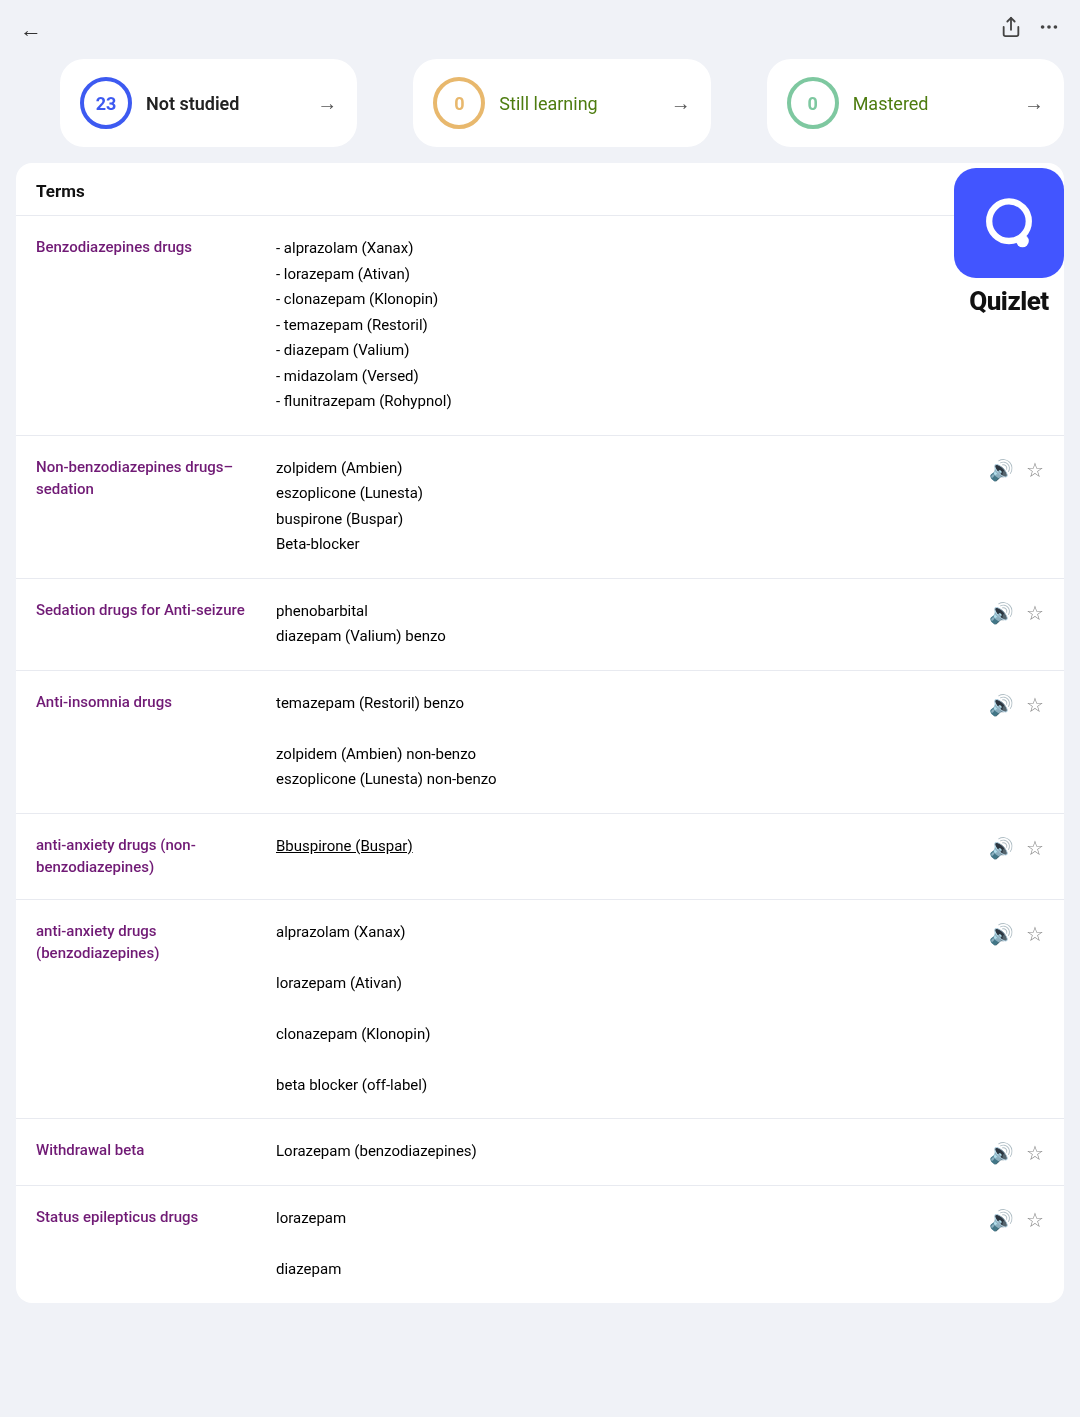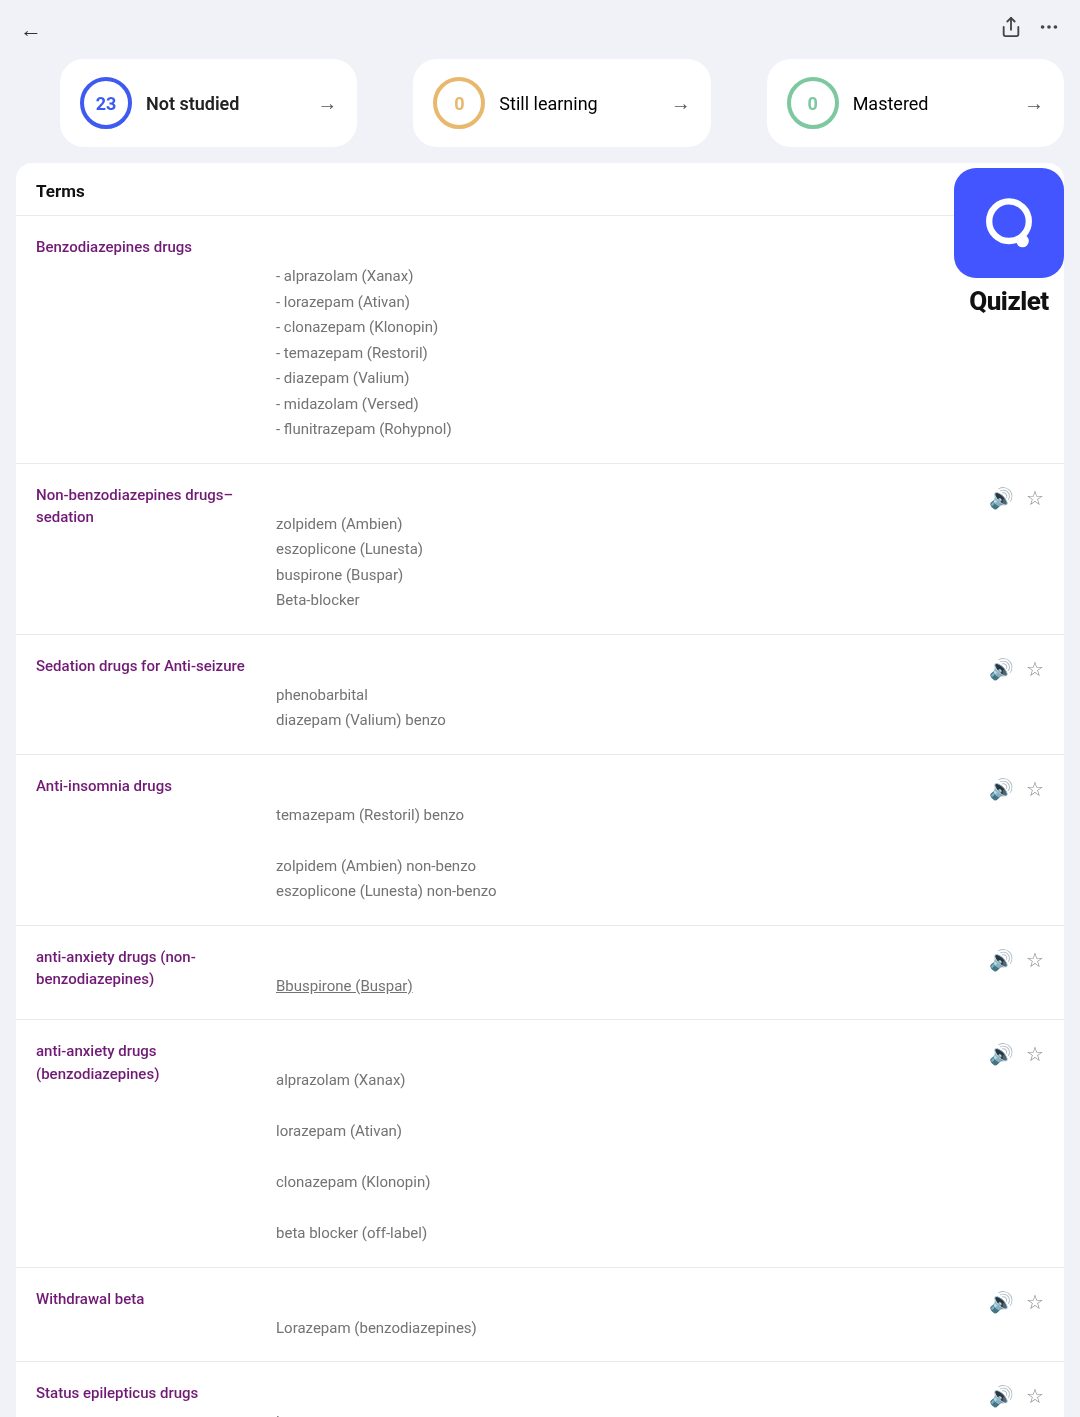--- a/index.html
+++ b/index.html
@@ -86,21 +86,21 @@
       font-size: 18px;
       font-weight: 600;
       color: #222;
       flex: 1;
     }
     .card-arrow {
       font-size: 20px;
       color: #555;
     }
     .card-label.muted {
-      color: #000000;
+      color: #4d7c0f;
       font-weight: 400;
     }
 
     
     .quizlet-logo-area {
       position: absolute;
       top: 168px;
       right: 16px;
       display: flex;
       flex-direction: column;
@@ -150,23 +150,22 @@
       width: 220px;
       flex-shrink: 0;
       font-size: 15px;
       font-weight: 500;
       color: #701a75;
       line-height: 1.5;
     }
     .term-def {
       flex: 1;
       font-size: 15px;
-      color: #737373;
+      color: #000000;
       line-height: 1.7;
-      margin-top: 28px;
     }
     .term-actions {
       display: flex;
       gap: 12px;
       align-items: flex-start;
       padding-top: 2px;
       flex-shrink: 0;
     }
     .term-action-btn {
       background: none;

